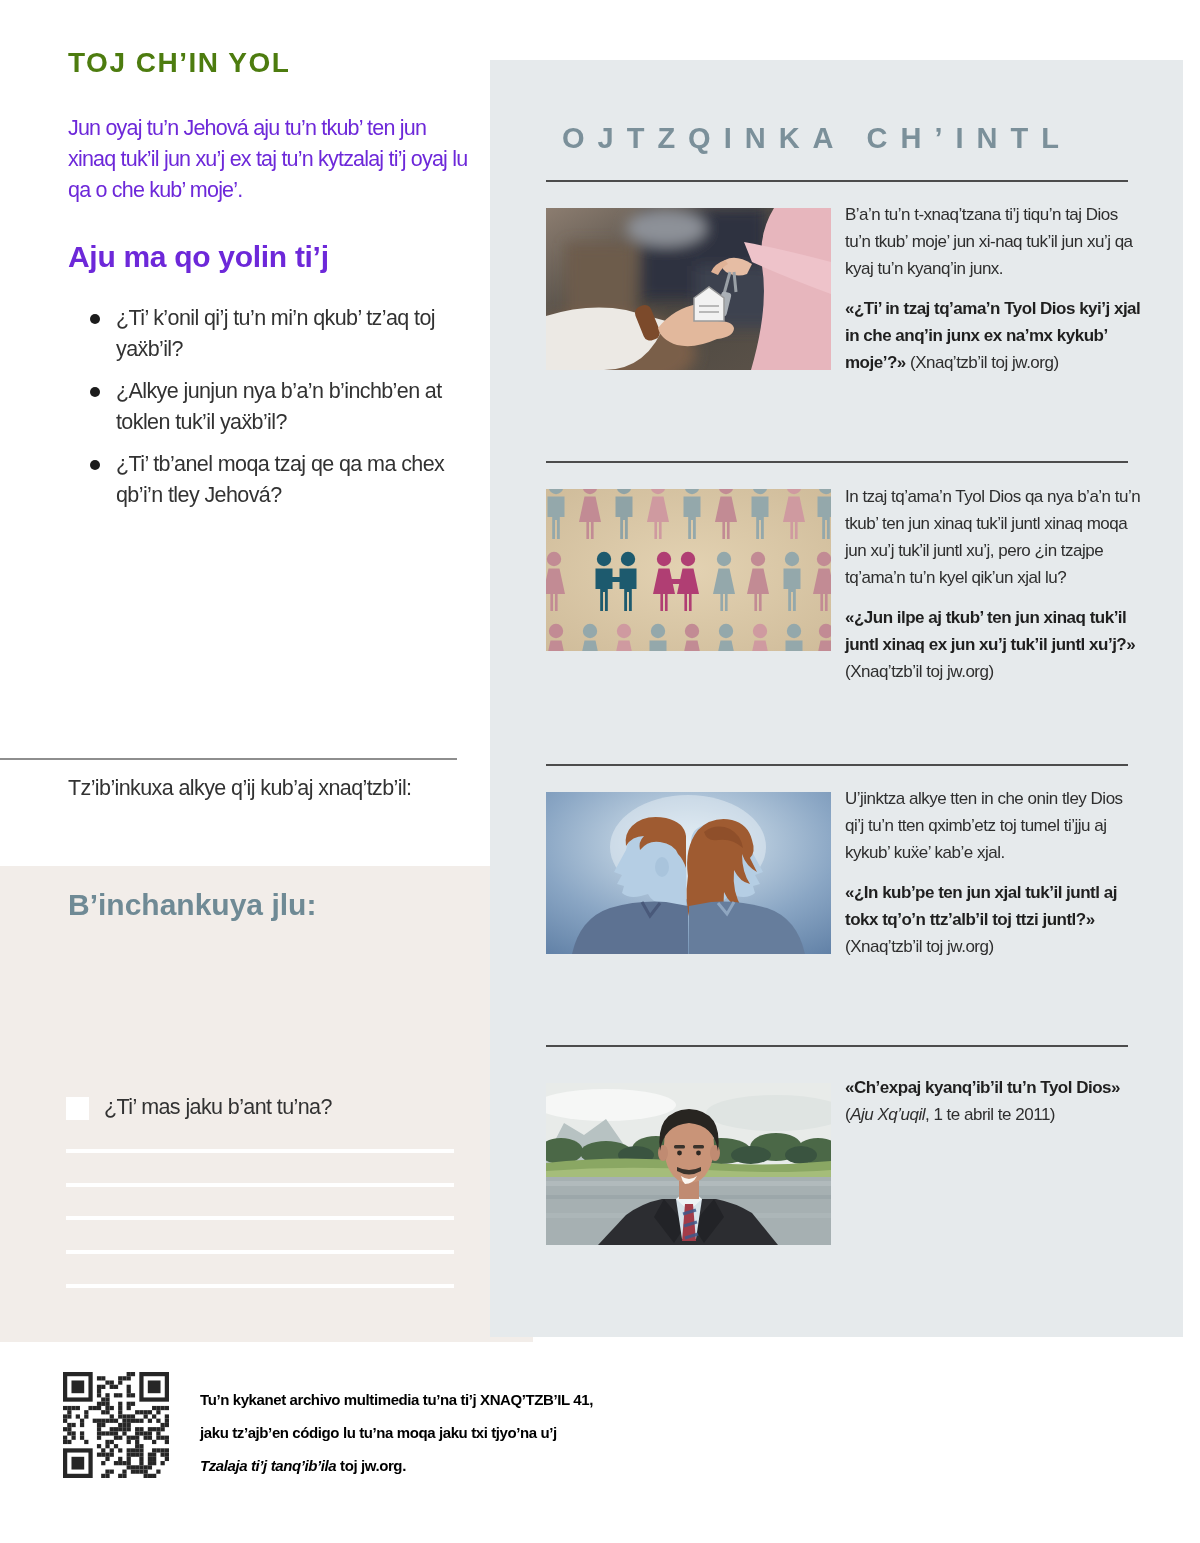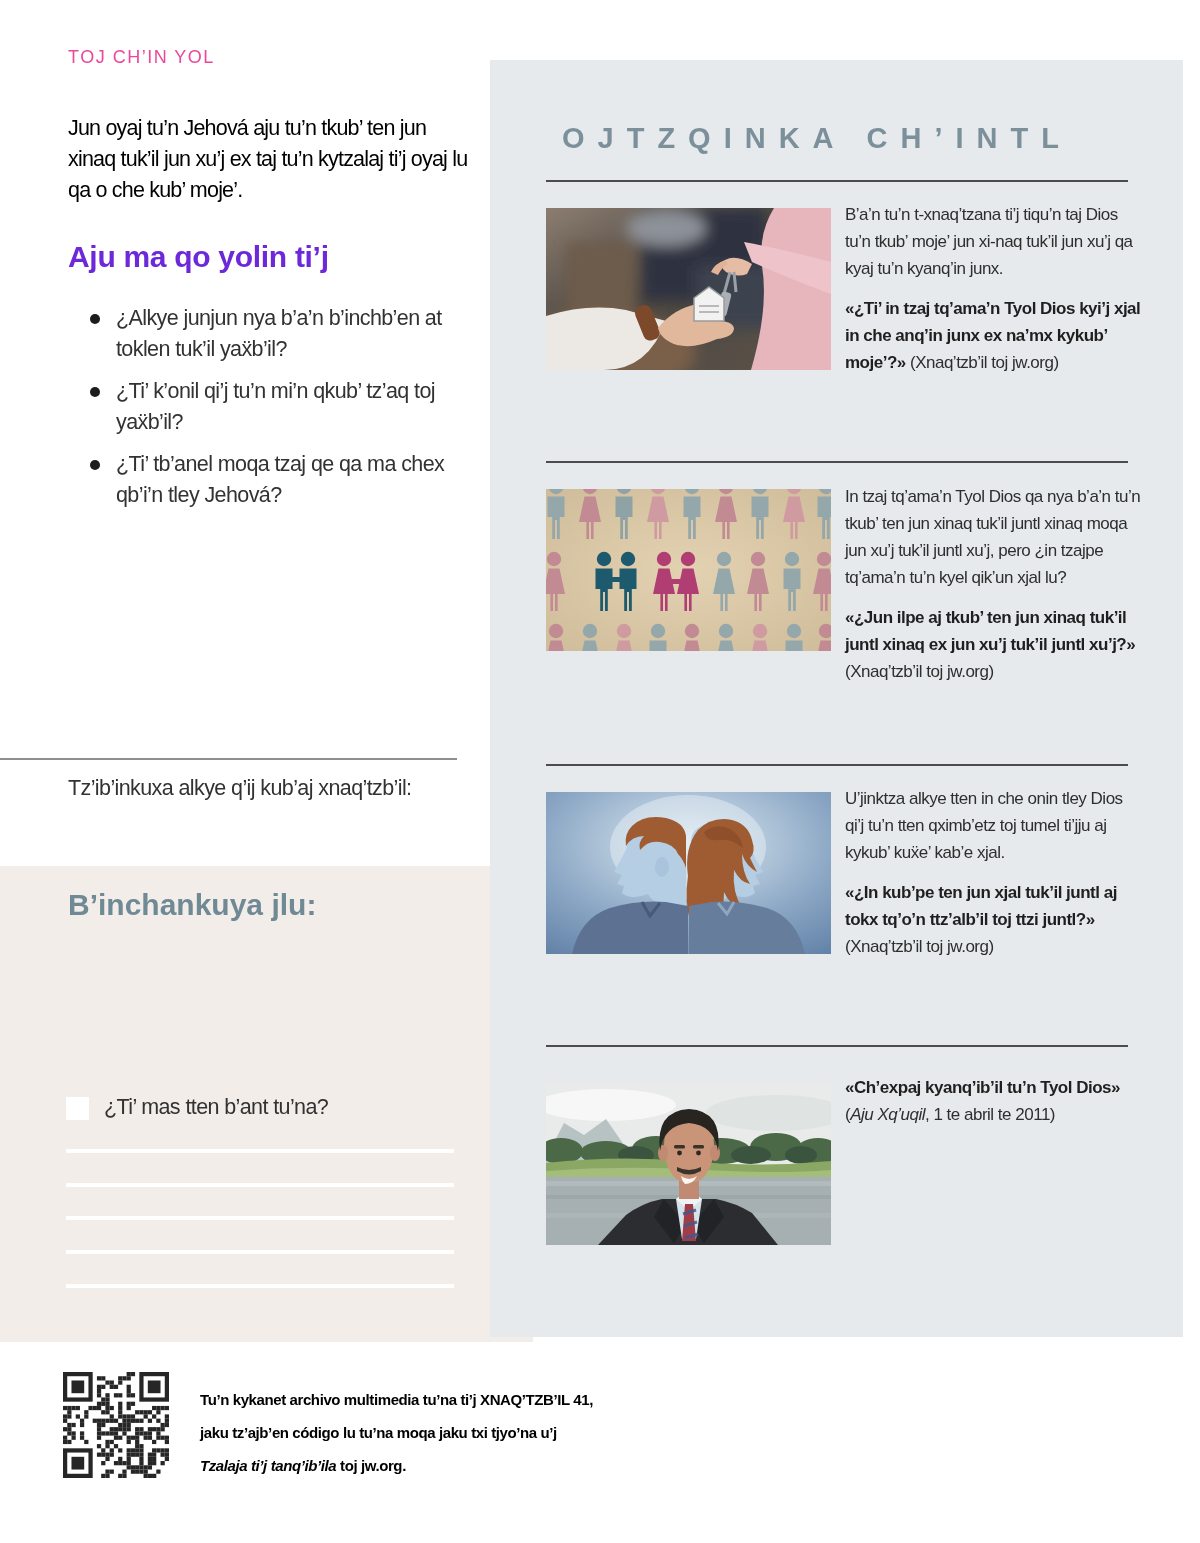--- a/index.html
+++ b/index.html
@@ -1,23 +1,23 @@
 <!DOCTYPE html>
 <html><head>
 <meta charset="utf-8">
 <style>
   html,body{margin:0;padding:0;background:#fff;}
   #page{position:relative;width:1200px;height:1543px;background:#ffffff;
         font-family:"Liberation Sans","DejaVu Sans",sans-serif;color:#323232;overflow:hidden;}
 
   
-  .kicker{position:absolute;left:68px;top:47px;margin:0;font-size:18px;font-weight:normal;
-          color:#ec4899;letter-spacing:1.5px;}
+  .kicker{position:absolute;left:68px;top:47px;margin:0;font-size:28px;font-weight:bold;
+          color:#4d7c0f;letter-spacing:1.5px;}
   .intro{position:absolute;left:68px;top:113px;width:408px;margin:0;
-         font-size:21.5px;line-height:31px;letter-spacing:-0.8px;color:#000000;}
+         font-size:21.5px;line-height:31px;letter-spacing:-0.8px;color:#6d28d9;}
   .disc-heading{position:absolute;left:68px;top:240px;margin:0;font-size:30px;font-weight:bold;
                 color:#6d28d9;letter-spacing:-0.3px;}
   .bullets{position:absolute;left:68px;top:303px;width:405px;margin:0;padding:0;list-style:none;}
   .bullets li{position:relative;padding-left:48px;margin-bottom:11px;
               font-size:21.5px;line-height:31px;letter-spacing:-0.6px;}
   .bullets li::before{content:"";position:absolute;left:22px;top:11px;width:10px;height:10px;
                       border-radius:50%;background:#1c1c1c;}
   .left-rule{position:absolute;left:0;top:758px;width:457px;height:2px;background:#8e8e8e;border:0;margin:0;}
   .write-prompt{position:absolute;left:68px;top:776px;margin:0;font-size:21.5px;letter-spacing:-0.6px;
                 white-space:nowrap;color:#323232;}
@@ -57,32 +57,32 @@
 </style>
 </head>
 <body>
 
 <div id="page">
 
   <h1 class="kicker">TOJ CH’IN YOL</h1>
   <p class="intro">Jun oyaj tu’n Jehová aju tu’n tkub’ ten jun xinaq tuk’il jun xu’j ex taj tu’n kytzalaj ti’j oyaj lu qa o che kub’ moje’.</p>
   <h2 class="disc-heading">Aju ma qo yolin ti’j</h2>
   <ul class="bullets">
+    <li>¿Ti’ k’onil qi’j tu’n mi’n qkub’ tz’aq toj yaẍb’il?</li>
     <li>¿Alkye junjun nya b’a’n b’inchb’en at toklen tuk’il yaẍb’il?</li>
-    <li>¿Ti’ k’onil qi’j tu’n mi’n qkub’ tz’aq toj yaẍb’il?</li>
     <li>¿Ti’ tb’anel moqa tzaj qe qa ma chex qb’i’n tley Jehová?</li>
   </ul>
   <hr class="left-rule">
   <p class="write-prompt">Tz’ib’inkuxa alkye q’ij kub’aj xnaq’tzb’il:</p>
 
   <div class="task-box">
     <h2 class="box-heading">B’inchankuya jlu:</h2>
     <div class="task task2">
       <span class="checkbox"></span>
-      <p>¿Ti’ mas tten b’ant tu’na?</p>
+      <p>¿Ti’ mas jaku b’ant tu’na?</p>
     </div>
     <div class="write-line wl1"></div>
     <div class="write-line wl2"></div>
     <div class="write-line wl3"></div>
     <div class="write-line wl4"></div>
     <div class="write-line wl5"></div>
   </div>
 
   <div class="panel">
     <h2 class="panel-heading">OJTZQINKA CH’INTL</h2>

